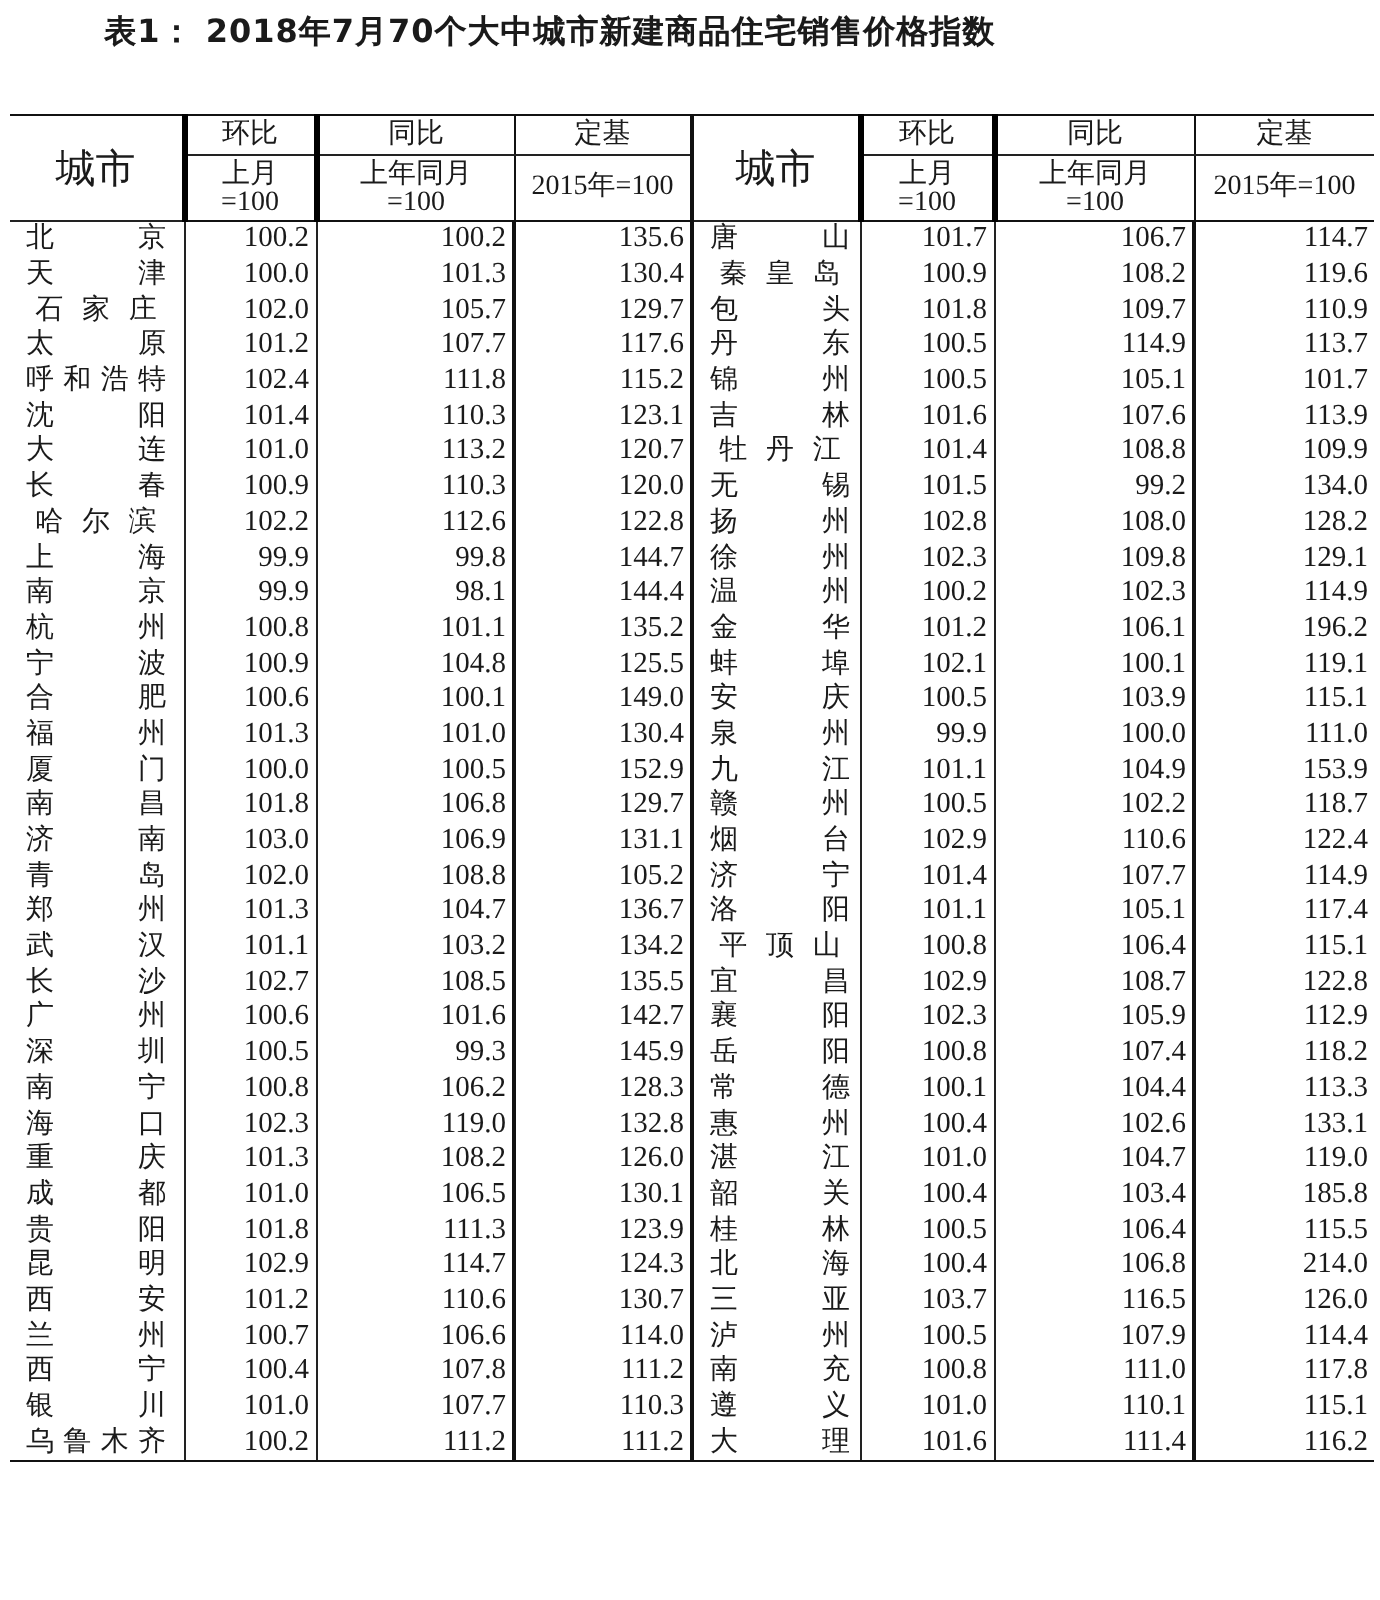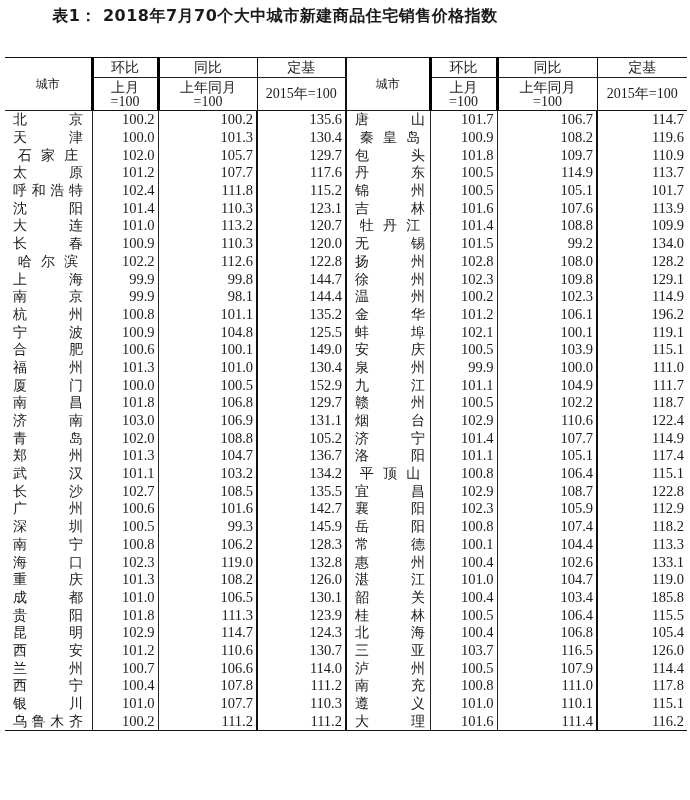--- a/index.html
+++ b/index.html
@@ -9,21 +9,21 @@
            font-family: "DejaVu Sans", sans-serif; font-weight: bold; font-size: 16px; letter-spacing: 0.5px; }
   table { position: absolute; top: 57px; left: 5px; width: 682px; border-collapse: collapse; table-layout: fixed; }
   th, td { padding: 0; }
   thead th { font-family: "DejaVu Sans", sans-serif; font-weight: normal; font-size: 14px; text-align: center;
              border-left: 3px solid #000000; border-bottom: 1px solid #222; line-height: 15px; }
   thead tr:first-child th { border-top: 1.5px solid #111; height: 19px; }
   thead tr:nth-child(2) th { height: 32px; margin-left: 16px; }
   thead th.sub { font-family: "Liberation Serif", serif; font-size: 14px; line-height: 14px; }
   thead th.sub .cn { font-family: "DejaVu Sans", sans-serif; }
   thead th.first { border-left: none; }
-  thead th.city { font-size: 12px; }
+  thead th.city { font-size: 20px; }
   thead tr:nth-child(2) th { border-bottom: 1.5px solid #111; }
   tbody td { height: 17.7px; font-family: "Liberation Serif", serif; font-size: 14.5px; line-height: 17px;
              text-align: right; padding-right: 3px; border-left: 1px solid #222; }
   tbody td.city { text-align: left; padding-left: 8px; padding-right: 4px; font-family: "DejaVu Sans", sans-serif; font-size: 14px; }
   tbody td.city.first { border-left: none; }
   tbody td.city2 { border-left: 2px solid #111; }
   thead th.city2 { border-left: 2px solid #111; }
   tbody td.zj { border-left: 2px solid #111; }
   thead th.zj { border-left: 1.5px solid #111; }
   .cityname { display: flex; justify-content: space-between; width: 70px; }
@@ -384,21 +384,21 @@
         <td>100.5</td>
         <td class="zj">152.9</td>
         <td class="city city2">
           <div class="cityname" title="九江">
             <span>九</span>
             <span>江</span>
           </div>
         </td>
         <td>101.1</td>
         <td>104.9</td>
-        <td class="zj">111.7</td>
+        <td class="zj">153.9</td>
       </tr>
       <tr>
         <td class="city first">
           <div class="cityname" title="南昌">
             <span>南</span>
             <span>昌</span>
           </div>
         </td>
         <td>101.8</td>
         <td>106.8</td>
@@ -665,21 +665,21 @@
         <td>114.7</td>
         <td class="zj">124.3</td>
         <td class="city city2">
           <div class="cityname" title="北海">
             <span>北</span>
             <span>海</span>
           </div>
         </td>
         <td>100.4</td>
         <td>106.8</td>
-        <td class="zj">105.4</td>
+        <td class="zj">214.0</td>
       </tr>
       <tr>
         <td class="city first">
           <div class="cityname" title="西安">
             <span>西</span>
             <span>安</span>
           </div>
         </td>
         <td>101.2</td>
         <td>110.6</td>

